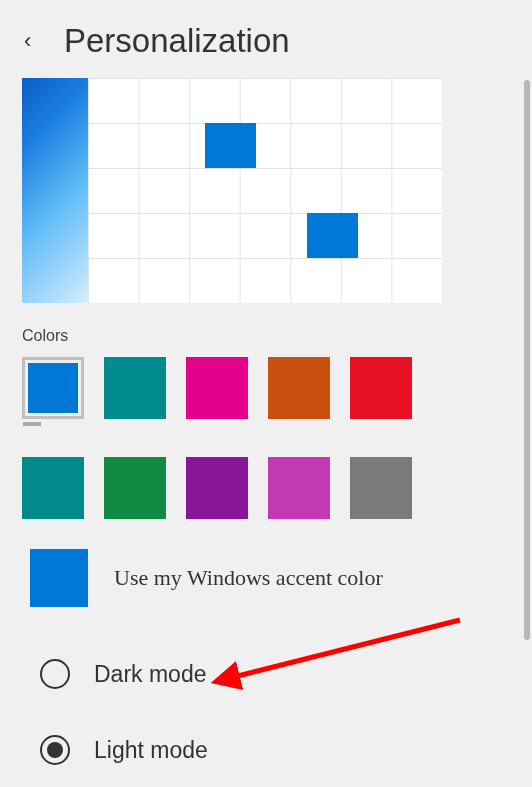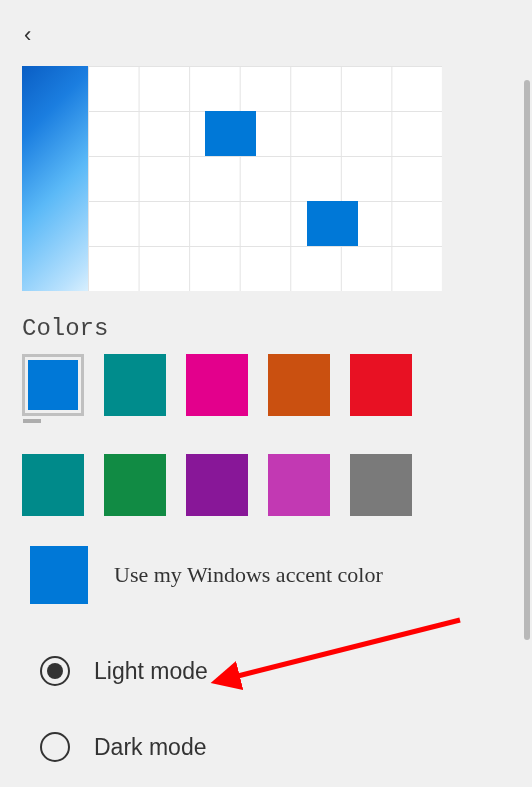--- a/index.html
+++ b/index.html
@@ -58,25 +58,24 @@
     background-position: 0 0;
   }
   .preview-tile1, .preview-tile2 {
     position: absolute;
     background: #0078d7;
   }
   .preview-tile1 { left: 183px; top: 45px; width: 51px; height: 45px; }
   .preview-tile2 { left: 285px; top: 135px; width: 51px; height: 45px; }
 
   .section-title {
-    font-size: 24px;
+    font-size: 16px;
     font-weight: 400;
     color: #444;
     margin: 0 0 12px 22px;
-    font-family: Liberation Mono, monospace;
   }
 
   .swatch-rows { margin-left: 22px; }
   .swatch-row {
     display: flex;
     gap: 20px;
     margin-bottom: 18px;
   }
   .swatch {
     width: 62px;
@@ -165,20 +164,21 @@
     height: 560px;
     background: #b8b8b8;
     border-radius: 3px;
   }
 </style>
 </head>
 <body>
 
 <div class="header">
   <div class="back-btn">‹</div>
+  <div class="title">Personalization</div>
 </div>
 
 <div class="preview">
   <div class="preview-bg"></div>
   <div class="preview-grid"></div>
   <div class="preview-tile1"></div>
   <div class="preview-tile2"></div>
 </div>
 
 <div class="section-title">Colors</div>
@@ -200,26 +200,26 @@
   </div>
 </div>
 
 <div class="accent-row">
   <div class="accent-swatch" style="background:#0078d7"></div>
   <div class="accent-label">Use my Windows accent color</div>
 </div>
 
 <div class="mode-list">
   <div class="mode-item">
+    <div class="radio"></div>
+    <div class="mode-label">Dark mode</div>
+  </div>
+  <div class="mode-item">
     <div class="radio checked"></div>
     <div class="mode-label">Light mode</div>
-  </div>
-  <div class="mode-item">
-    <div class="radio"></div>
-    <div class="mode-label">Dark mode</div>
   </div>
 </div>
 
 <svg class="arrow-overlay" width="532" height="787">
   <defs>
     <marker id="arrowhead" markerWidth="8" markerHeight="8" refX="2" refY="3" orient="auto">
       <polygon points="0 0, 6 3, 0 6" fill="#ff0000"></polygon>
     </marker>
   </defs>
   <line x1="460" y1="620" x2="230" y2="678" stroke="#ff0000" stroke-width="5" marker-end="url(#arrowhead)"></line>

